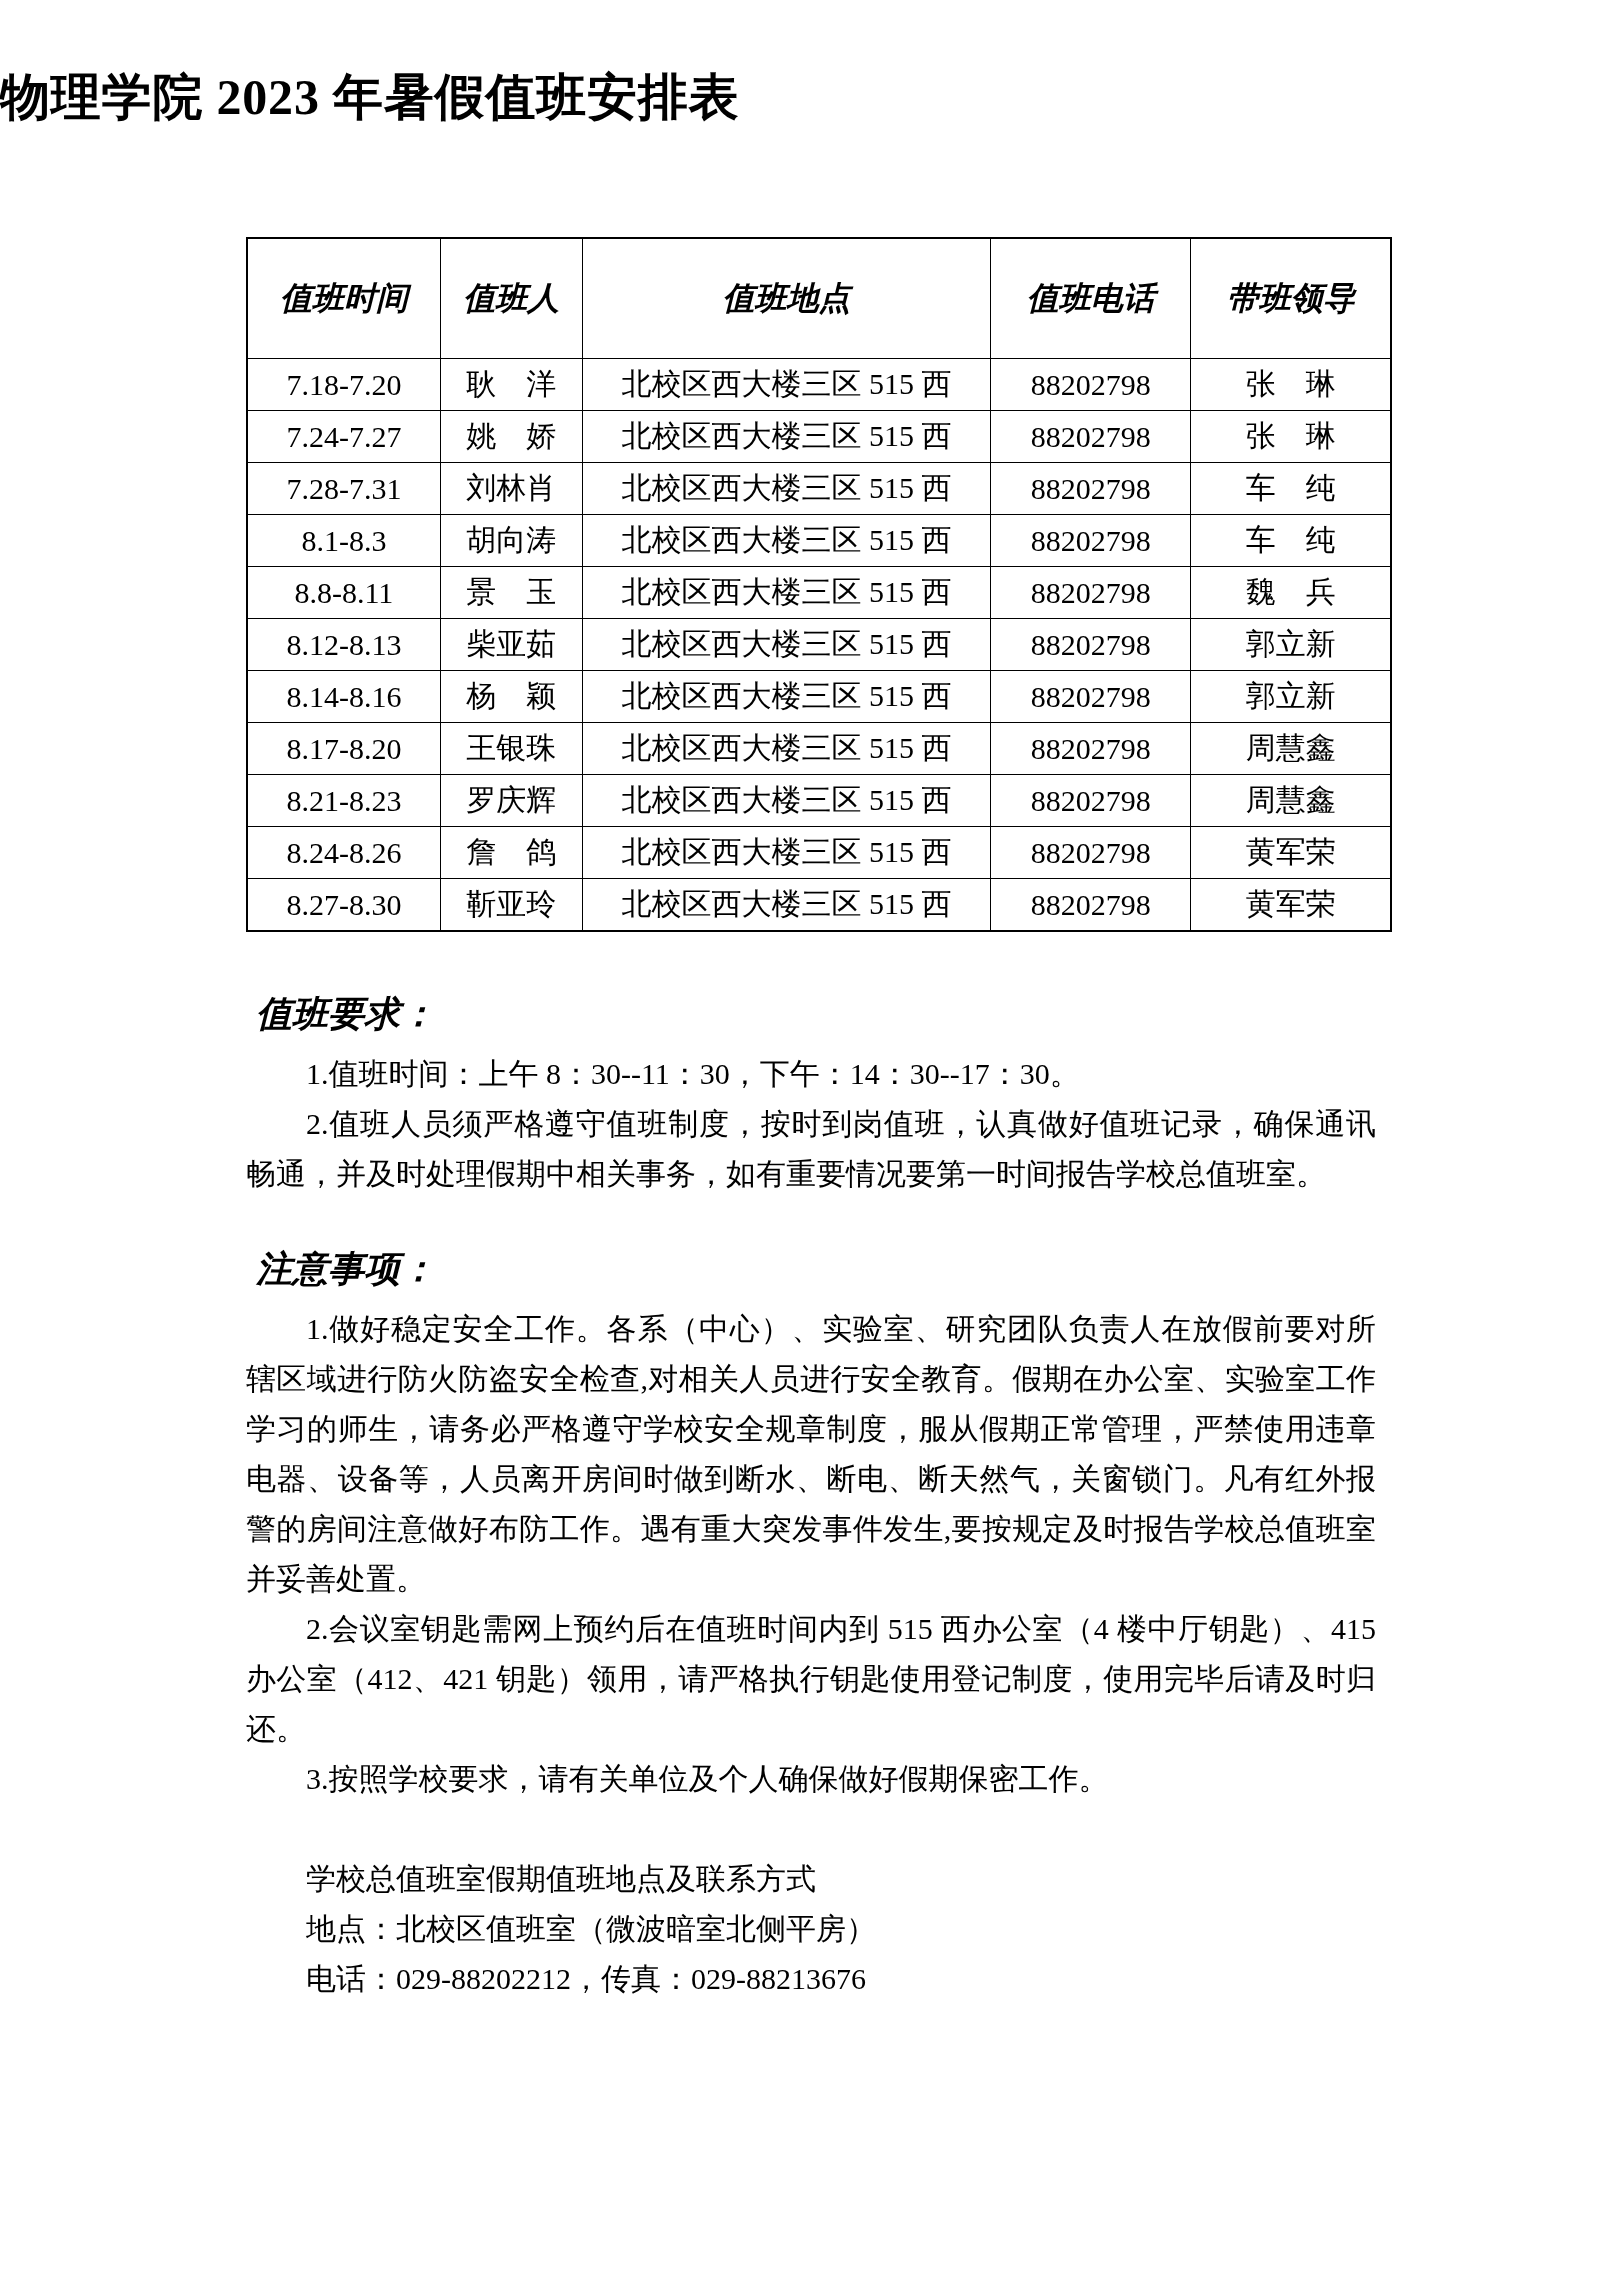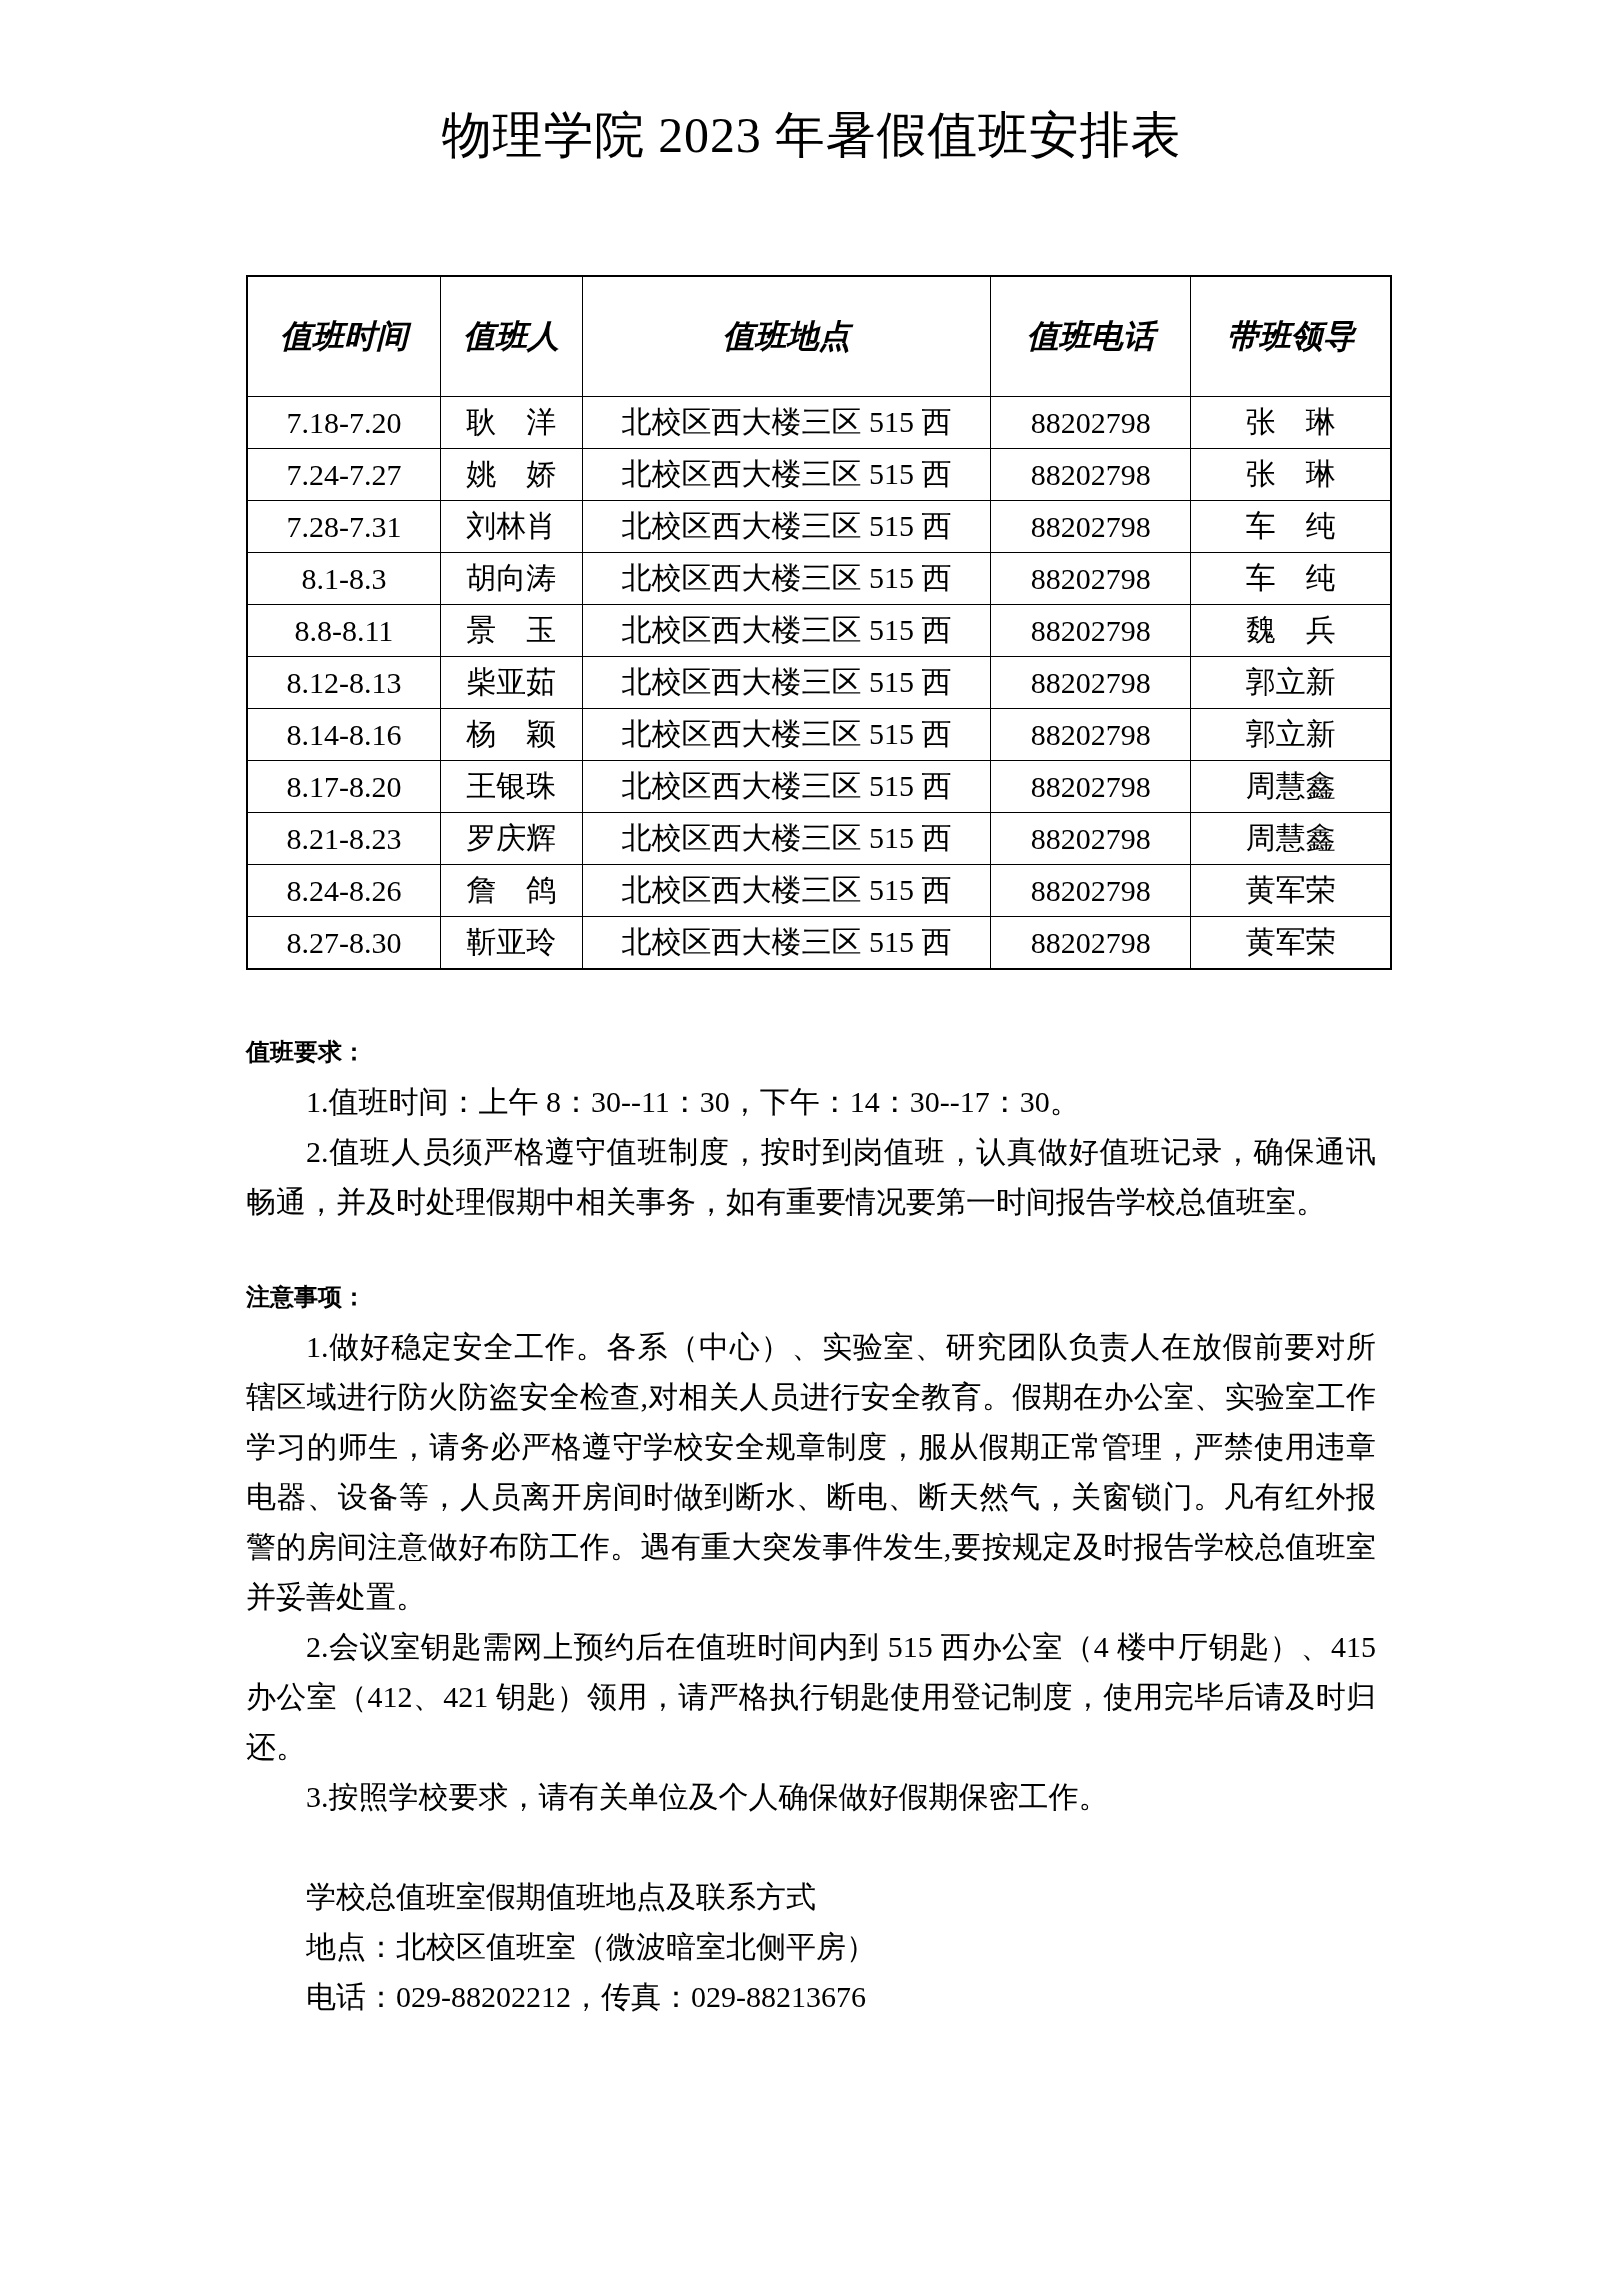--- a/index.html
+++ b/index.html
@@ -7,25 +7,24 @@
     position:relative;
     width:1623px;height:2295px;
     margin:0 auto;
     background:#ffffff;
     color:#000;
     font-family:"Liberation Serif","DejaVu Serif",serif;
     overflow:hidden;
   }
   .title{
     margin:0;
-    padding-top:105px;
-    text-align:center;
+    padding-top:67px;
     font-size:50px;
     line-height:61px;
-    font-weight:400;
+    font-weight:700;
     letter-spacing:0.8px;
   }
   table.schedule{
     margin:109px 0 0 246px;
     width:1146px;
     border-collapse:collapse;
     table-layout:fixed;
     border:2.4px solid #000;
   }
   .schedule th,.schedule td{
@@ -45,25 +44,26 @@
   }
   .schedule td{
     height:51px;
     font-size:30px;
   }
   .textblock{
     width:1130px;
     margin-left:246px;
   }
   .sec-heading{
-    margin:0;
+    margin:10px;
     font-family:"Liberation Sans","DejaVu Sans",sans-serif;
     font-weight:700;
-    font-size:24px;
+    font-size:36px;
     line-height:50px;
+    font-style:italic;
   }
   p.body{
     margin:0;
     font-size:30px;
     line-height:50px;
     text-align:justify;
     text-indent:2em;
   }
   .req{margin-top:57px;}
   .notes{margin-top:45px;}

